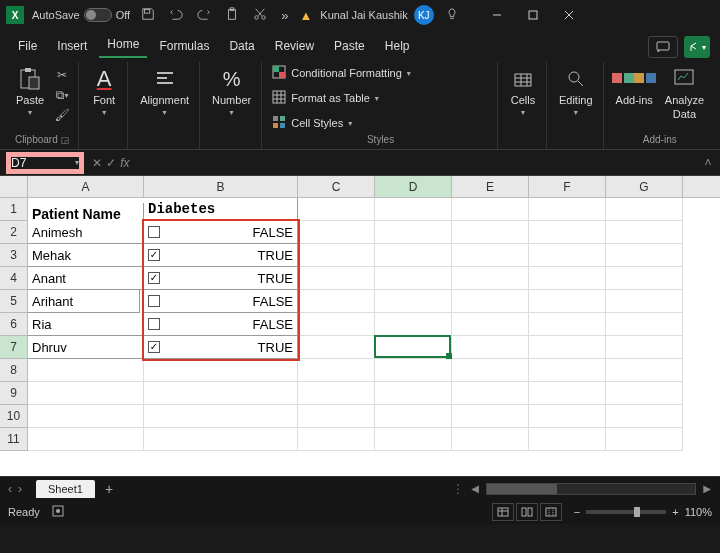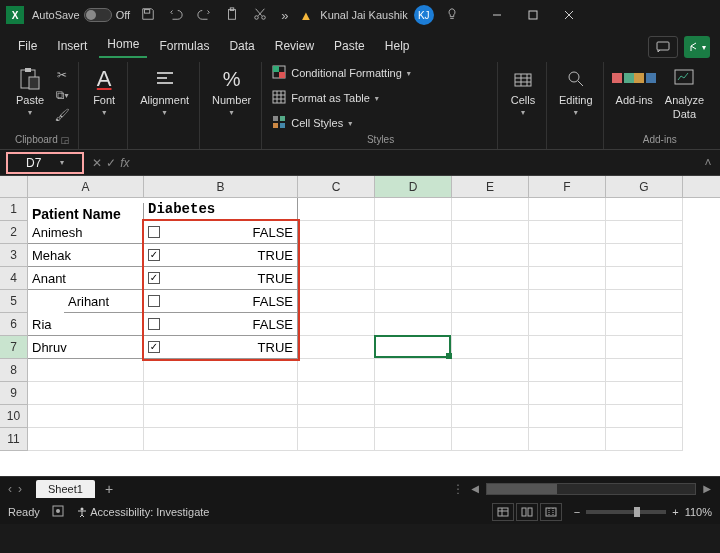--- a/index.html
+++ b/index.html
@@ -42,21 +42,21 @@
   .big-btn .ico { width:26px; height:26px; display:flex; align-items:center; justify-content:center;}
   .mini-col { display:flex; flex-direction:column; gap:2px; padding-top:2px;}
   .mini { width:20px; height:18px; display:flex; align-items:center; justify-content:center; color:#bbb; font-size:12px;}
   .styles-list { display:flex; flex-direction:column; gap:7px; font-size:11px; color:#ddd;}
   .styles-list .row { display:flex; align-items:center; gap:5px; padding:1px 2px;}
   .addins-row { display:flex; gap:2px; margin-bottom:2px;}
   .addins-row .sq { width:10px;height:10px; }
 
   
   .fbar { height:26px; background:#1a1a1a; border-bottom:1px solid #3a3a3a; display:flex; align-items:center;}
-  .namebox { width:78px; height:22px; background:#1a1a1a; border:2px solid #fca5a5; margin-left:6px; display:flex;align-items:center; padding:0 18px; font-size:12px; color:#eee; justify-content:space-between;}
+  .namebox { width:78px; height:22px; background:#1a1a1a; border:5px solid #fca5a5; margin-left:6px; display:flex;align-items:center; padding:0 0; font-size:12px; color:#eee; justify-content:space-between;}
   .fx-controls { display:flex; align-items:center; gap:4px; margin-left:8px; color:#888;}
   .fx-controls span { font-size:12px; }
   .formula-input { flex:1; height:22px; background:#1a1a1a; border:none; margin:0 4px; color:#eee; padding:0 6px;}
   .fbar-expand { width:24px; color:#888; text-align:center;}
 
   
   .sheet-area { position:relative; height:300px; background:#fff; overflow:hidden;}
   .corner { position:absolute; top:0; left:0; width:28px; height:22px; background:#e8e8e8; border-right:1px solid #bbb; border-bottom:1px solid #bbb;}
   .col-headers { position:absolute; top:0; left:28px; right:0; height:22px; display:flex; background:#e8e8e8; border-bottom:1px solid #bbb;}
   .col-h { border-right:1px solid #bbb; display:flex; align-items:center; justify-content:center; font-size:12px; color:#333;}
@@ -397,21 +397,21 @@
       <div class="cell datacell" style="left: 0px; top: 46px; width: 116px; height: 23px;">Mehak</div>
       <div class="cell datacell" style="left: 116px; top: 46px; width: 154px; height: 23px;">
         <span class="cb">✓</span>
         <span class="val-right">TRUE</span>
       </div>
       <div class="cell datacell" style="left: 0px; top: 69px; width: 116px; height: 23px;">Anant</div>
       <div class="cell datacell" style="left: 116px; top: 69px; width: 154px; height: 23px;">
         <span class="cb">✓</span>
         <span class="val-right">TRUE</span>
       </div>
-      <div class="cell datacell" style="left: 0px; top: 92px; width: 112px; height: 23px; margin-left: 36px;">Arihant</div>
+      <div class="cell datacell" style="left: 0px; top: 92px; width: 112px; height: 23px;">Arihant</div>
       <div class="cell datacell" style="left: 116px; top: 92px; width: 154px; height: 23px;">
         <span class="cb"></span>
         <span class="val-right">FALSE</span>
       </div>
       <div class="cell datacell" style="left: 0px; top: 115px; width: 116px; height: 23px;">Ria</div>
       <div class="cell datacell" style="left: 116px; top: 115px; width: 154px; height: 23px;">
         <span class="cb"></span>
         <span class="val-right">FALSE</span>
       </div>
       <div class="cell datacell" style="left: 0px; top: 138px; width: 116px; height: 23px;">Dhruv</div>
@@ -503,27 +503,20 @@
     <span class="arr">▶</span>
   </div>
 </div>
 
 <div class="status">
   <span>Ready</span>
   <span><svg width="12" height="12" viewBox="0 0 12 12">
         <rect x="1" y="1" width="10" height="10" fill="none" stroke="#aaa"></rect>
         <circle cx="6" cy="6" r="2" fill="#aaa"></circle>
       </svg></span>
-  <span>
-    <svg width="12" height="12" viewBox="0 0 12 12" style="vertical-align:-2px">
-        <circle cx="6" cy="3" r="1.5" fill="#ccc"></circle>
-        <path d="M2 5h8M6 5v4M4 11l2-2 2 2" stroke="#ccc" fill="none"></path>
-      </svg>
-    <span>Accessibility: Investigate</span>
-  </span>
   <div class="spacer"></div>
   <div class="view-btns">
     <div class="view-btn">
         <svg width="12" height="10" viewBox="0 0 12 10">
           <rect x="1" y="1" width="10" height="8" fill="none" stroke="#aaa"></rect>
           <path d="M1 4h10M5 1v8" stroke="#aaa"></path>
         </svg>
       </div>
     <div class="view-btn">
         <svg width="12" height="10" viewBox="0 0 12 10">

